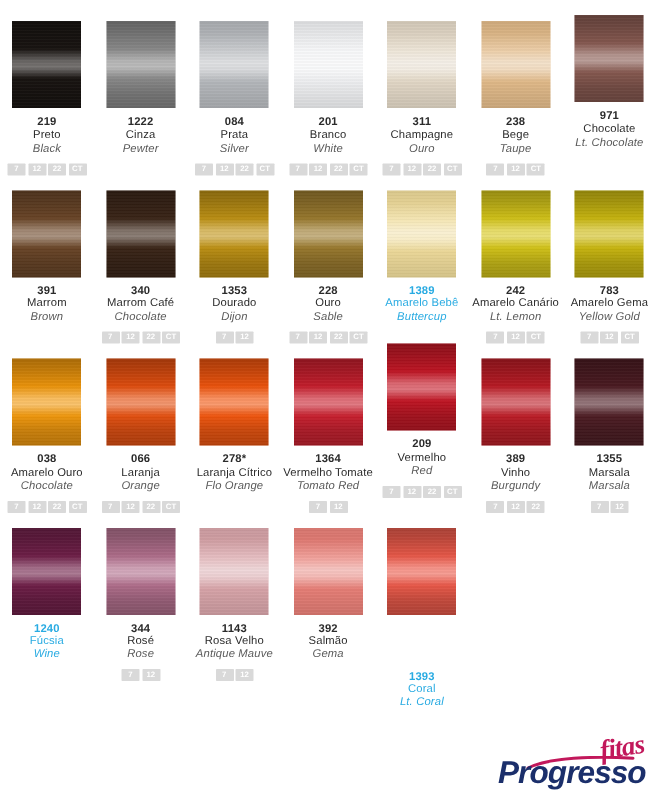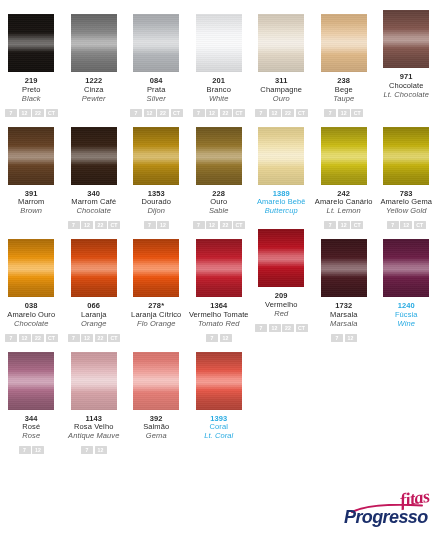--- a/index.html
+++ b/index.html
@@ -77,24 +77,24 @@
     font-size:5.2px;line-height:8px;height:8px;
     min-width:9px;padding:0 1.5px;
     text-align:center;font-weight:bold;
     border-radius:0.5px;
     display:inline-block;
   }
 
   
   #logo{position:absolute;right:6px;bottom:6px;width:104px;height:42px;}
   #logo .progresso{
-    position:absolute;left:16px;bottom:2px;
+    position:absolute;left:4px;bottom:2px;
     font-family:"Liberation Sans", sans-serif;
     font-weight:bold;font-style:italic;
-    font-size:18px;letter-spacing:-0.6px;
+    font-size:21px;letter-spacing:-0.6px;
     color:#1b2f6b;
   }
   #logo .fitas{
     position:absolute;right:2px;top:0px;
     font-family:"Liberation Serif", serif;
     font-style:italic;font-weight:bold;
     font-size:18px;color:#c2185b;
     transform:rotate(-9deg);
     letter-spacing:-0.5px;
   }
@@ -393,26 +393,42 @@
           <div class="name-en">Red</div>
         </div>
         <div class="tags">
           <span class="tag">7</span>
           <span class="tag">12</span>
           <span class="tag">22</span>
           <span class="tag">CT</span>
         </div>
       </div>
       <div class="cell" style="margin-top: 10px;">
+        <div class="swatch" style="background: rgb(192, 28, 38);">
+          <div class="sheen"></div>
+          <div class="weave"></div>
+        </div>
+        <div class="codes">
+          <div class="code">389</div>
+          <div class="name-pt">Vinho</div>
+          <div class="name-en">Burgundy</div>
+        </div>
+        <div class="tags">
+          <span class="tag">7</span>
+          <span class="tag">12</span>
+          <span class="tag">22</span>
+        </div>
+      </div>
+      <div class="cell" style="margin-top: 10px;">
         <div class="swatch" style="background: rgb(78, 28, 35);">
           <div class="sheen"></div>
           <div class="weave"></div>
         </div>
         <div class="codes">
-          <div class="code">1732</div>
+          <div class="code">1355</div>
           <div class="name-pt">Marsala</div>
           <div class="name-en">Marsala</div>
         </div>
         <div class="tags">
           <span class="tag">7</span>
           <span class="tag">12</span>
         </div>
       </div>
       <div class="cell accent" style="margin-top: 10px;">
         <div class="swatch" style="background: rgb(114, 32, 74);">
@@ -461,21 +477,21 @@
           <div class="sheen"></div>
           <div class="weave"></div>
         </div>
         <div class="codes">
           <div class="code">392</div>
           <div class="name-pt">Salmão</div>
           <div class="name-en">Gema</div>
         </div>
         <div class="tags"></div>
       </div>
-      <div class="cell accent" style="margin-top: 10px;">
+      <div class="cell accent" style="margin-top: 10px; gap: 32px;">
         <div class="swatch" style="background: rgb(240, 91, 75);">
           <div class="sheen"></div>
           <div class="weave"></div>
         </div>
         <div class="codes">
           <div class="code">1393</div>
           <div class="name-pt">Coral</div>
           <div class="name-en">Lt. Coral</div>
         </div>
         <div class="tags"></div>

